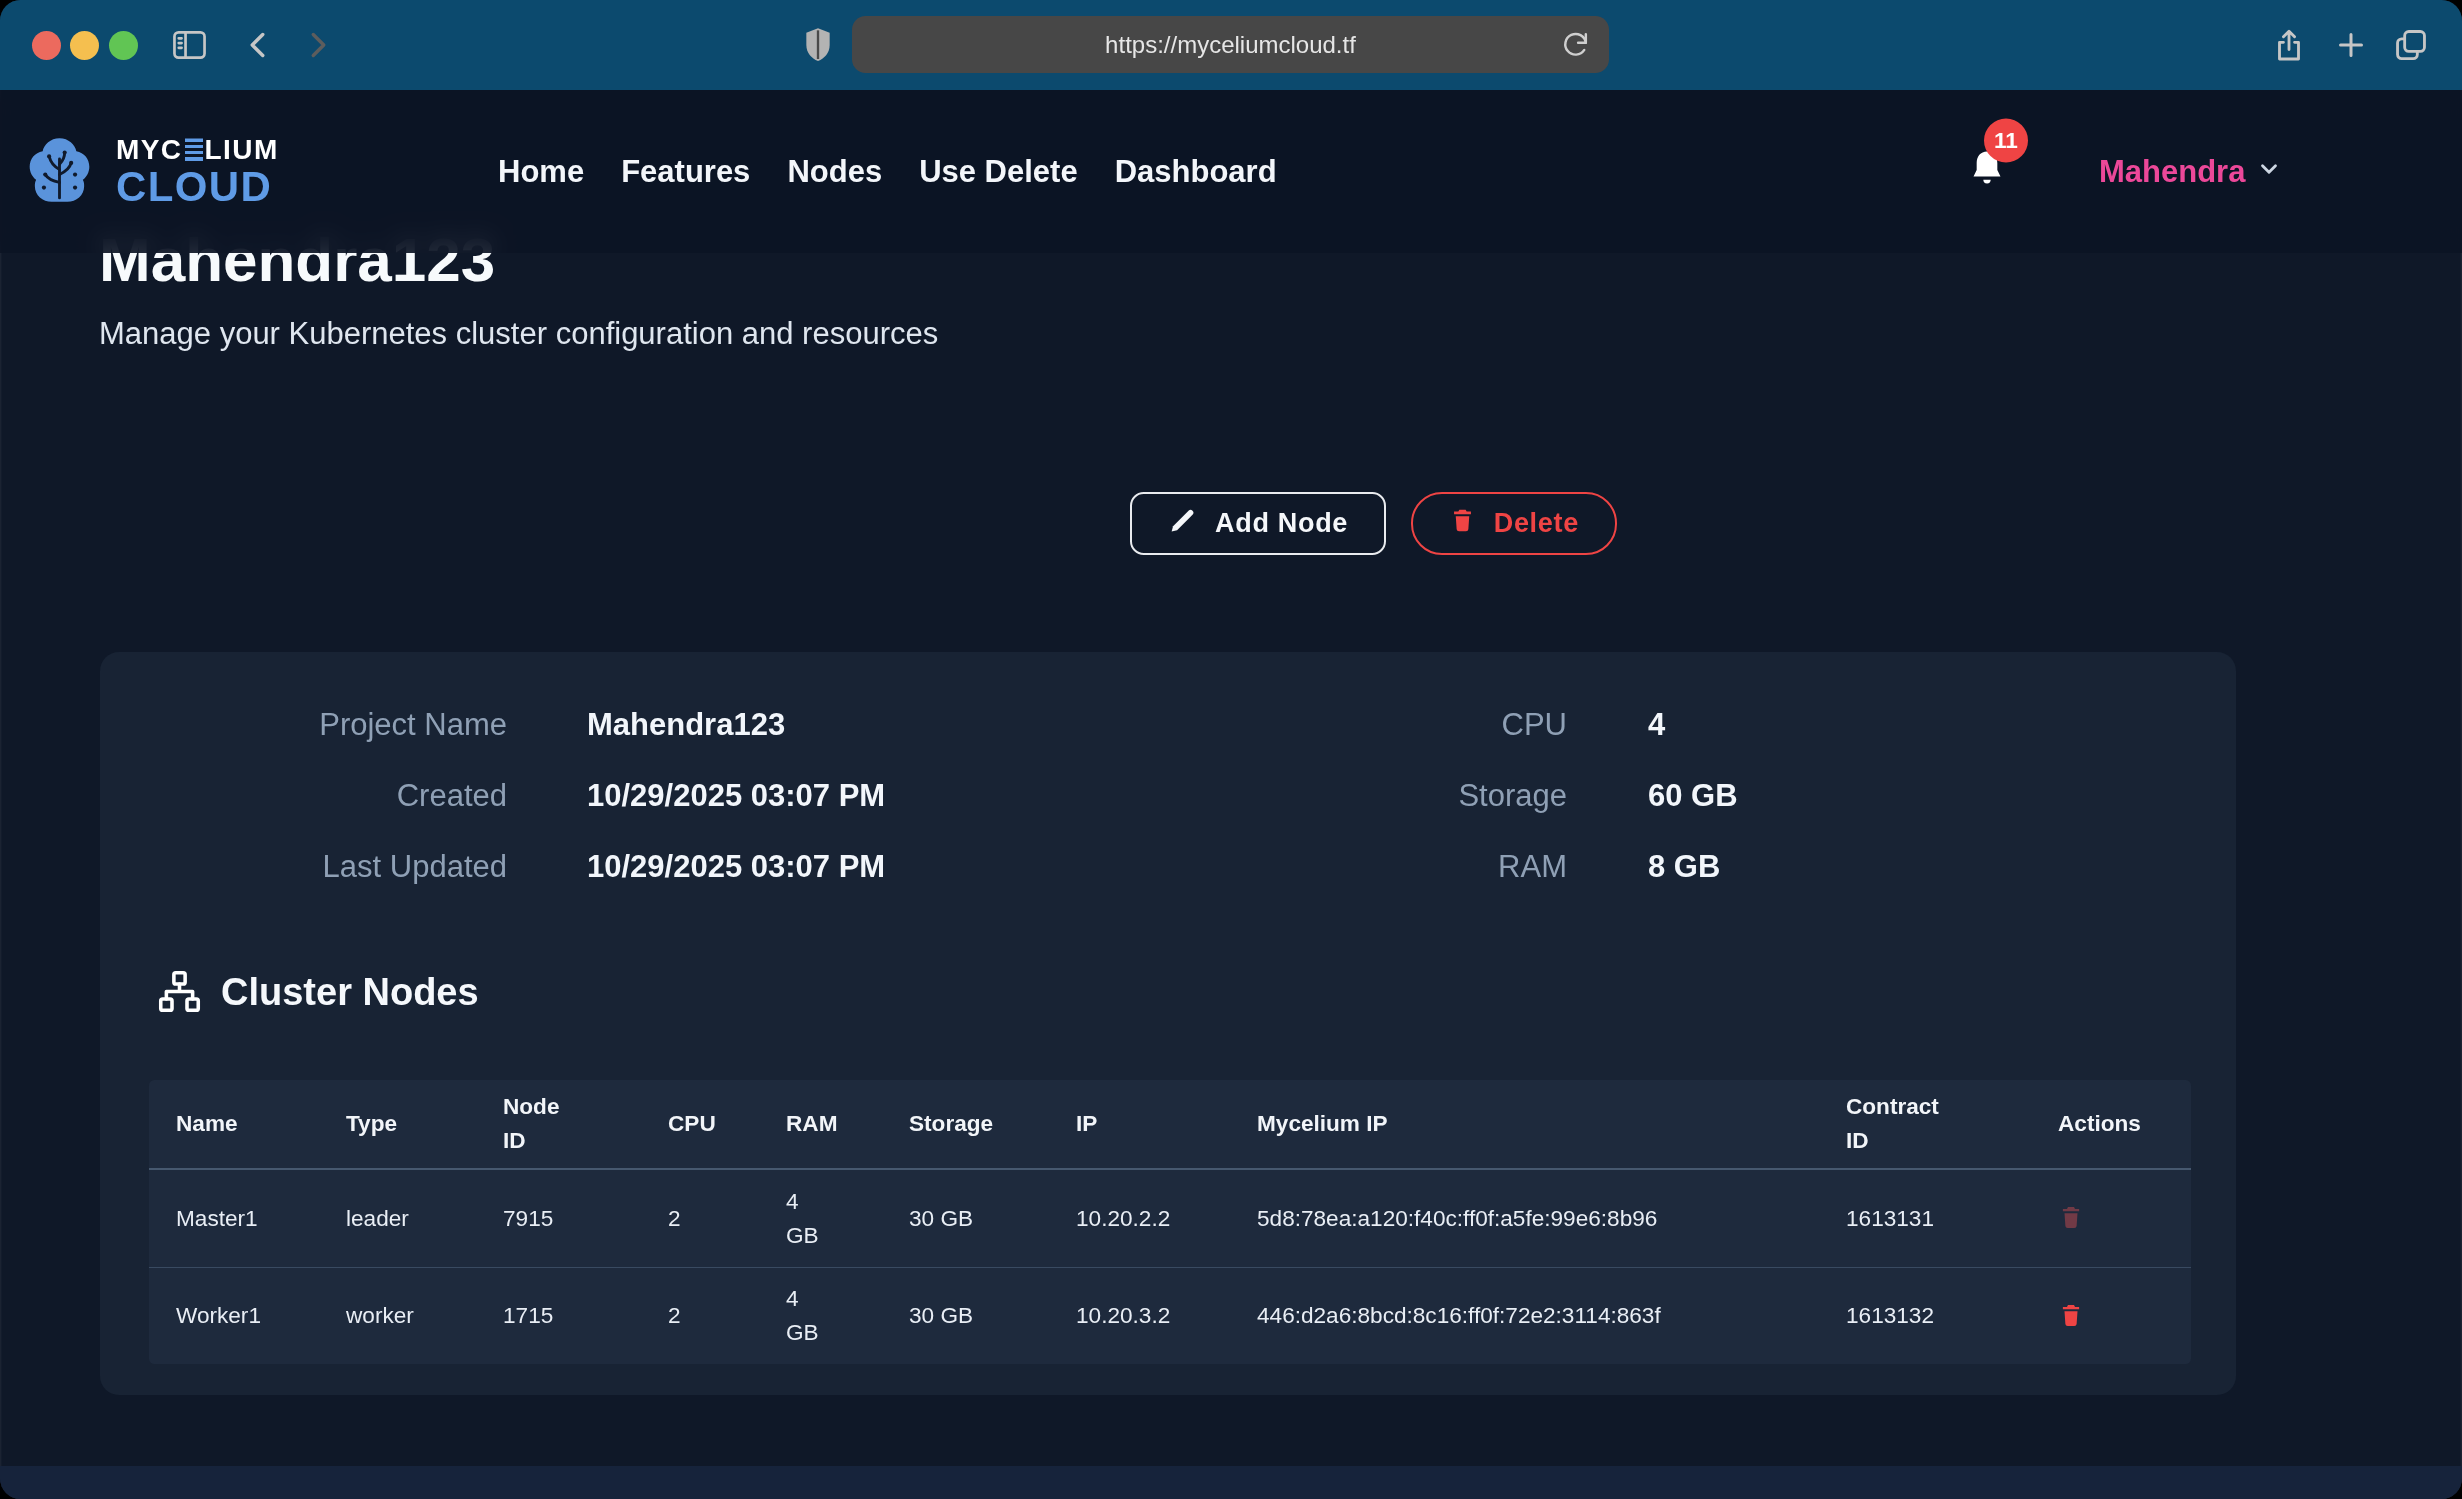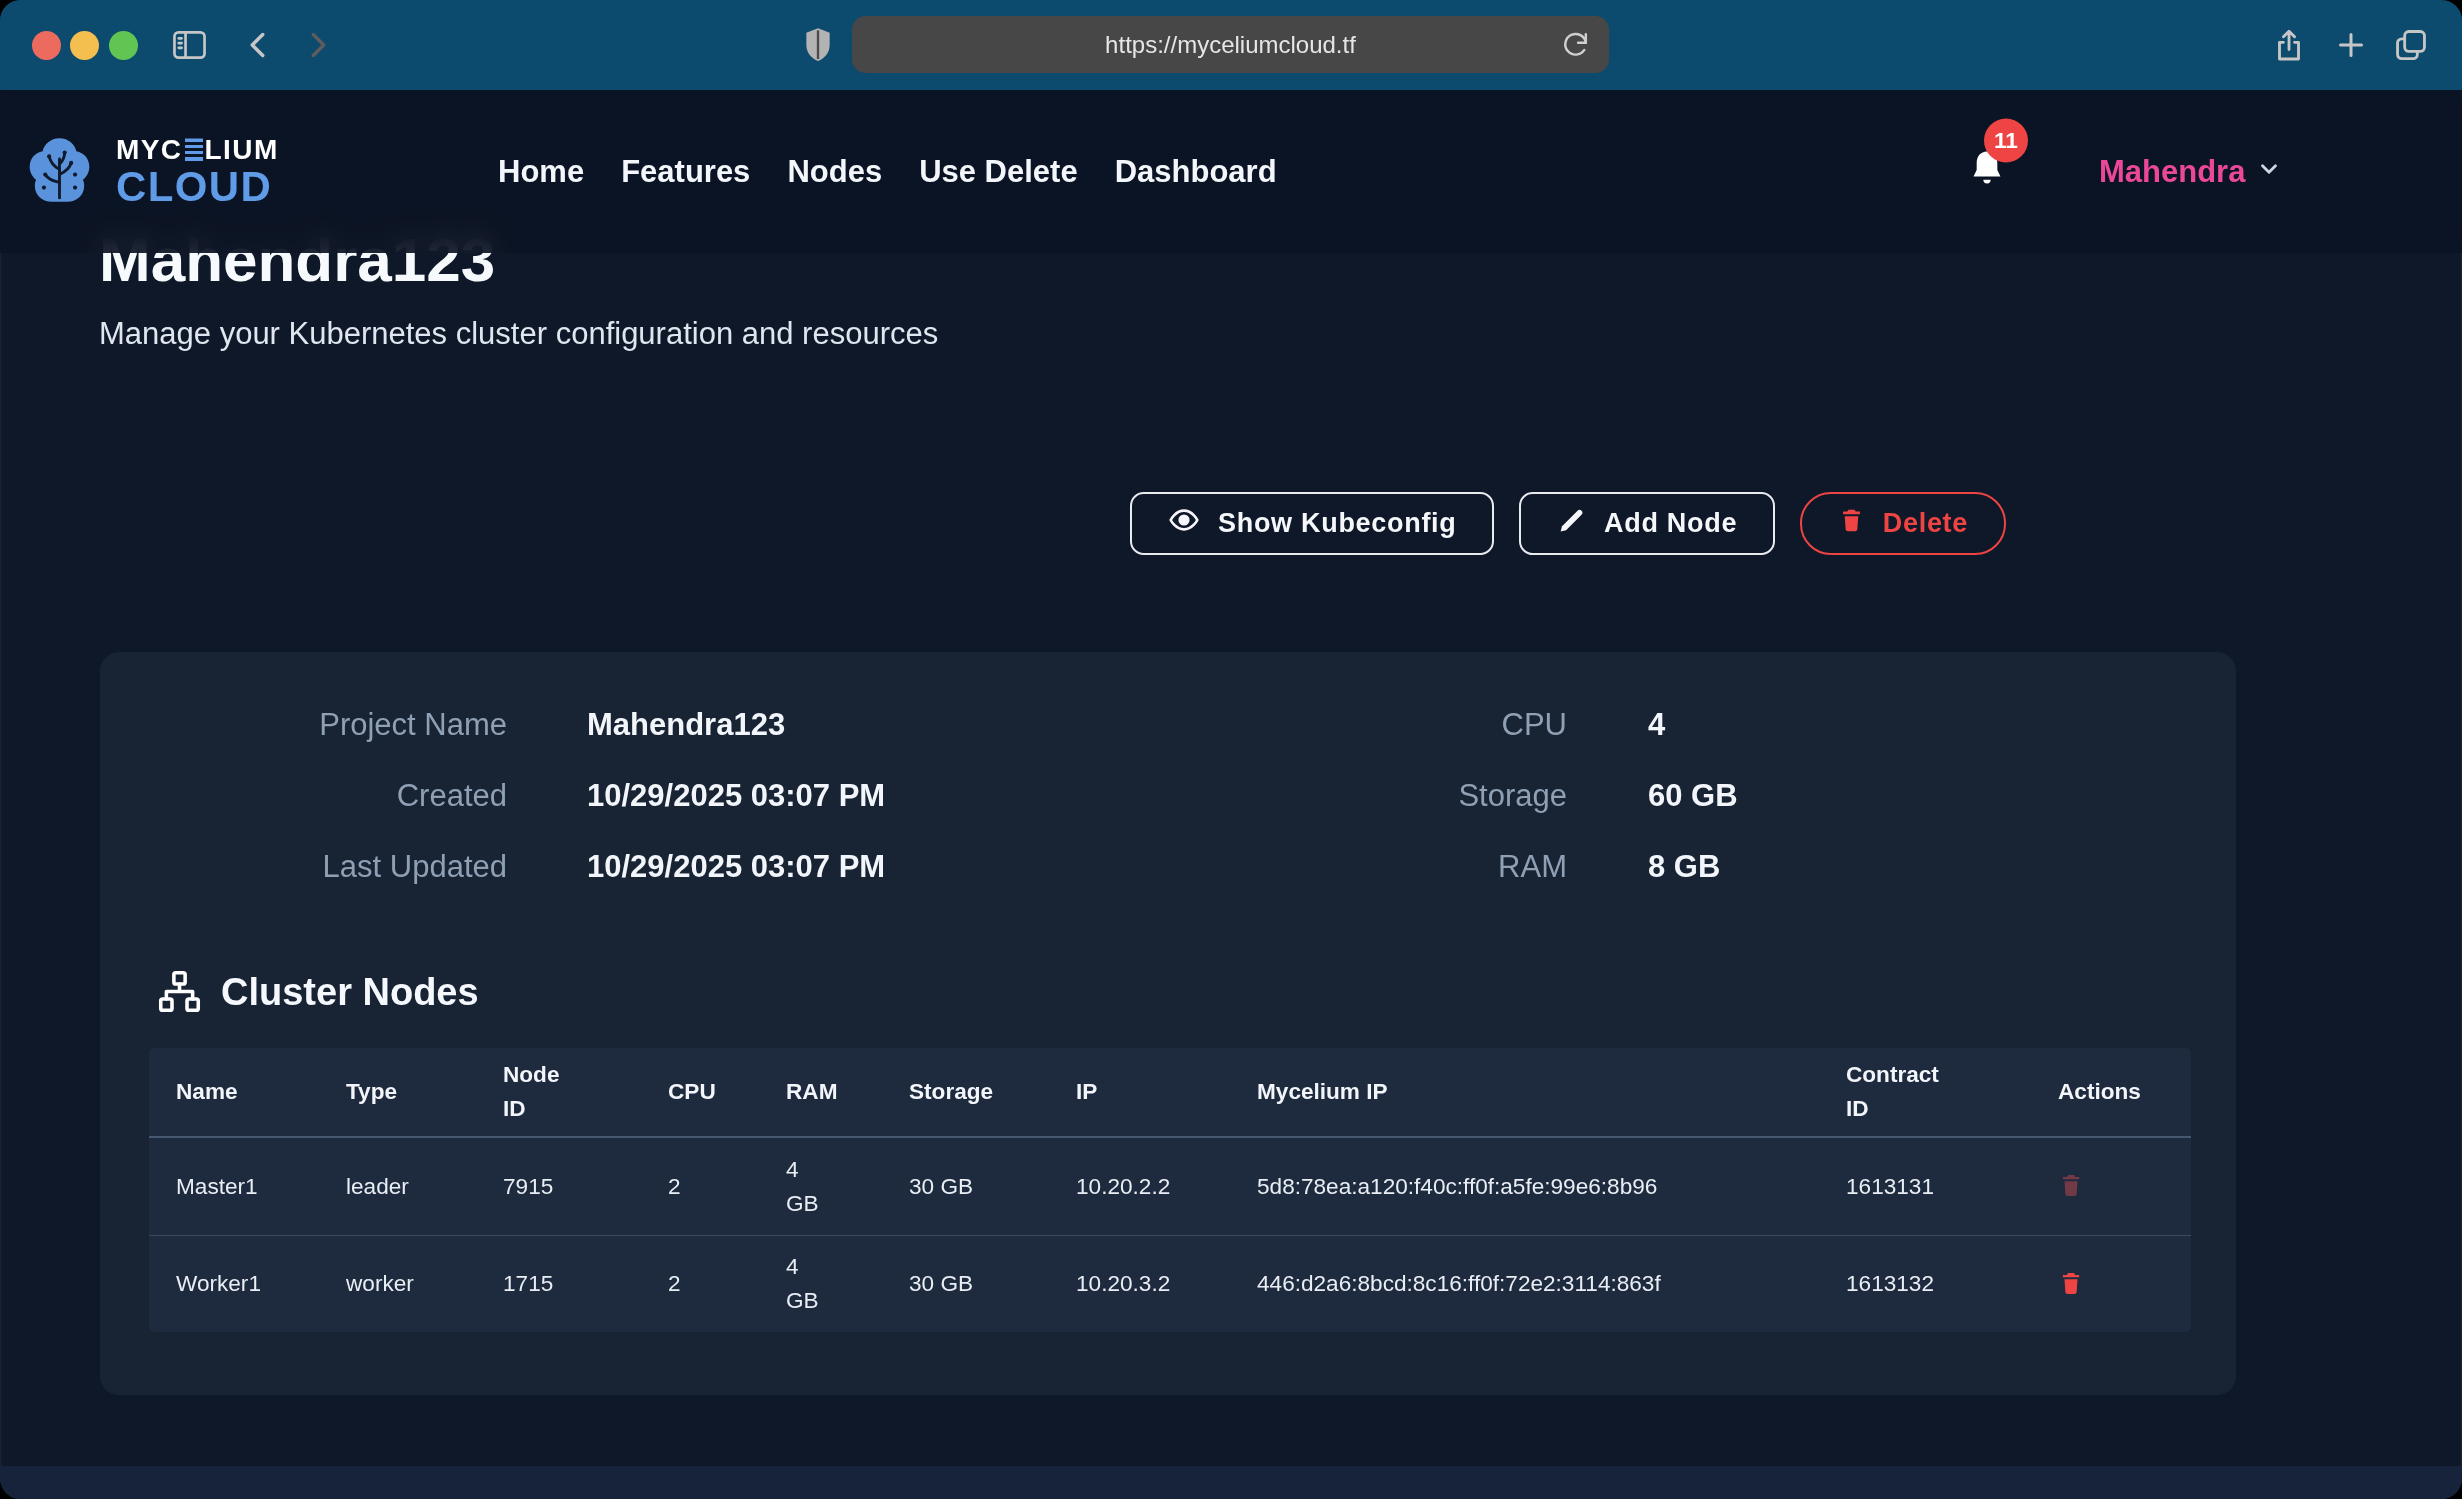--- a/index.html
+++ b/index.html
@@ -82,21 +82,21 @@
     background:var(--card-bg);
   }
   .detail-label{position:absolute;width:308px;text-align:right;font-size:31px;color:var(--label);}
   .detail-value{position:absolute;font-size:31px;font-weight:600;color:var(--white);}
   
   .cluster-head{position:absolute;left:57px;top:314px;display:flex;align-items:center;gap:19px;}
   .cluster-head svg{color:#ffffff;}
   .cluster-title{font-size:38px;font-weight:700;color:#f5f8fc;margin:0;}
   
   .table{
-    position:absolute;left:49px;top:396px;width:2042px;border-radius:5.5px;overflow:hidden;
+    position:absolute;left:49px;top:428px;width:2042px;border-radius:5.5px;overflow:hidden;
     background:var(--table-bg);
   }
   .trow{
     display:grid;
     grid-template-columns:170px 157px 165px 118px 123px 167px 181px 589px 212px 1fr;
     padding-left:27px;align-items:center;
   }
   .thead{min-height:90px;border-bottom:2.1px solid #46586f;}
   .thead .cell{font-weight:700;color:#f2f5f9;}
   .tbody-row{min-height:97px;}
@@ -114,29 +114,20 @@
 </head>
 <body>
 
 <div class="window">
 
   <div class="content">
     <h1 class="page-title">Mahendra123</h1>
     <p class="page-subtitle">Manage your Kubernetes cluster configuration and resources</p>
 
     <div class="toolbar">
-      <button class="btn">
-        <span>
-          <svg width="32" height="32" viewBox="0 0 24 24" fill="none" stroke="currentColor" stroke-width="2" stroke-linecap="round" stroke-linejoin="round">
-              <path d="M2 12s3.5-7 10-7 10 7 10 7-3.5 7-10 7S2 12 2 12z"></path>
-              <circle cx="12" cy="12" r="3.2" fill="currentColor"></circle>
-            </svg>
-        </span>
-        <span>Show Kubeconfig</span>
-      </button>
       <button class="btn">
         <span>
           <svg width="29" height="29" viewBox="0 0 24 24" fill="currentColor">
               <path d="M3 21l1.2-4.2L17 4a2.3 2.3 0 0 1 3.3 3.3L7.5 20 3 21z"></path>
             </svg>
         </span>
         <span>Add Node</span>
       </button>
       <button class="btn btn-delete">
         <span>

